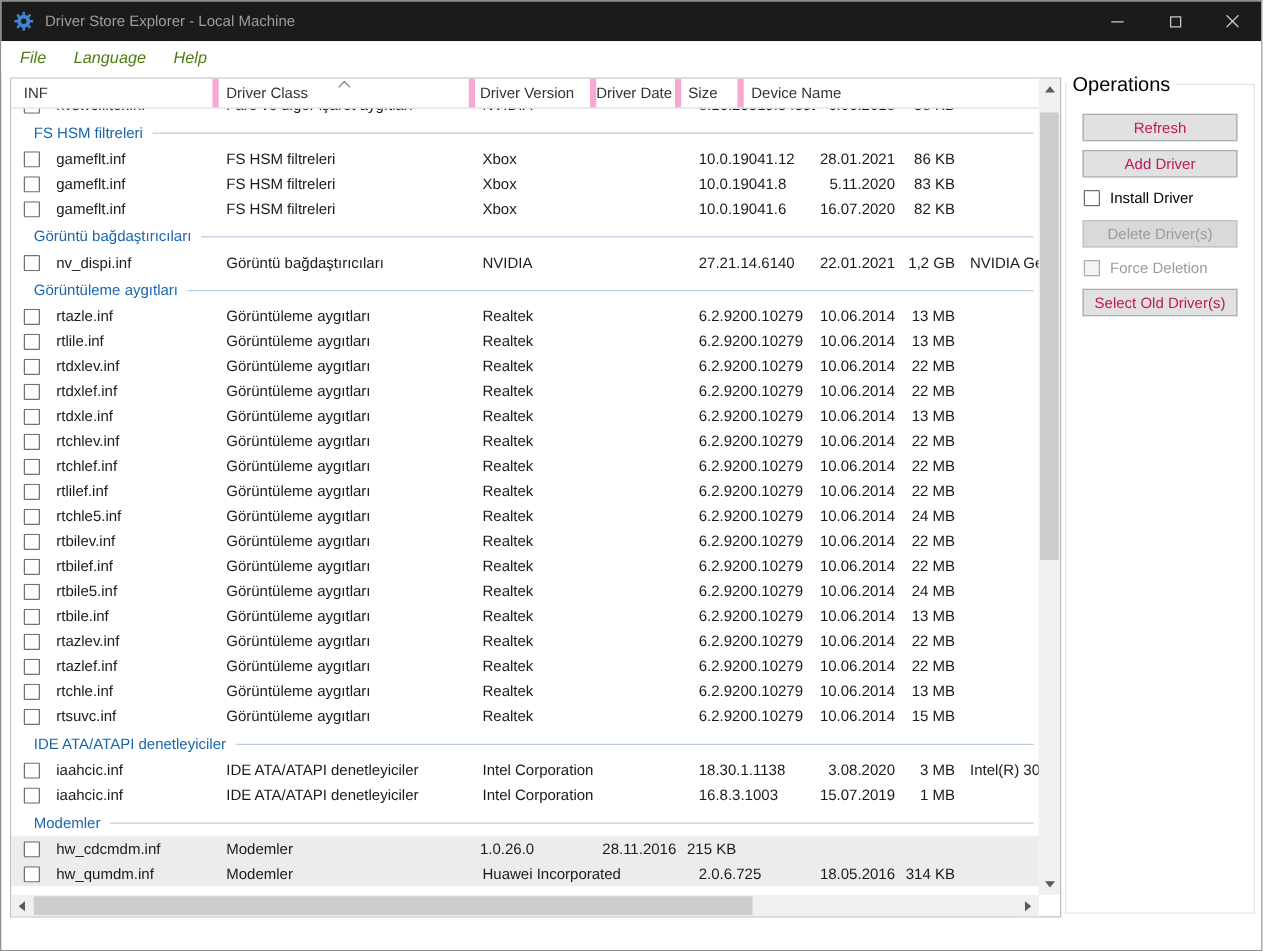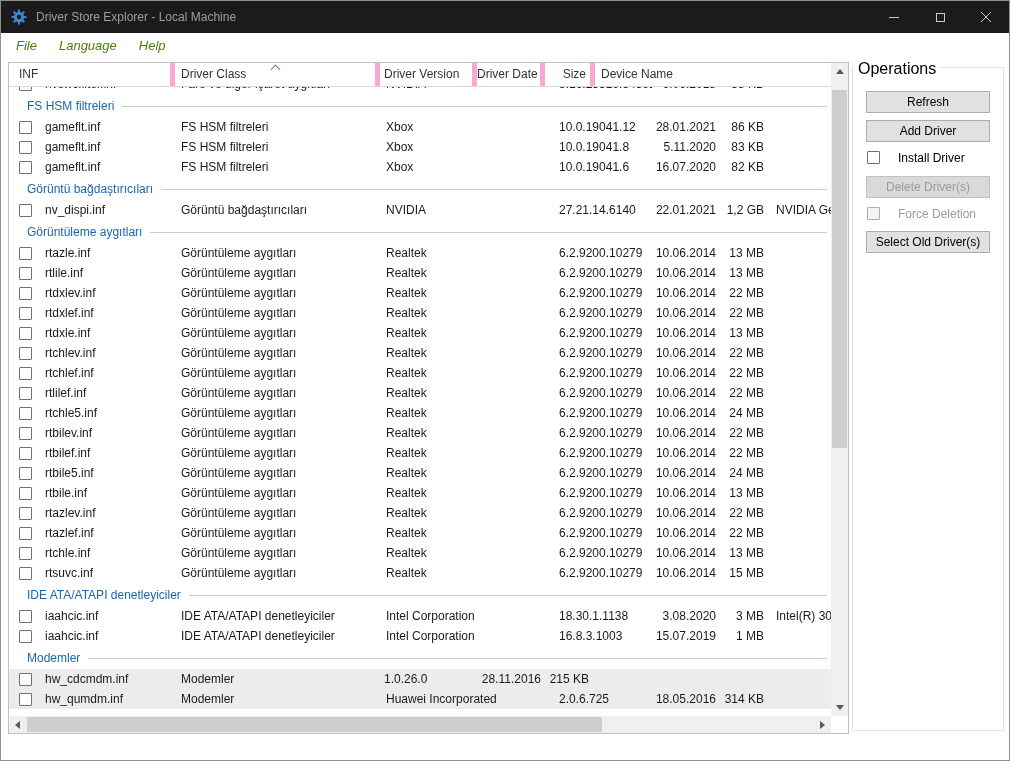--- a/index.html
+++ b/index.html
@@ -29,21 +29,21 @@
         border:1px solid #c0c0c0; background:#fff; }
   .lv-header { position:absolute; top:0; left:0; width:822px; height:24px; display:flex;
                background:#fff; border-bottom:1px solid #d9d9d9; }
   .hcell { flex:none; font-size:12px; color:#333; line-height:23px;
            border-right:5px solid #f9a8d4; overflow:hidden; white-space:nowrap; }
   .h-inf      { width:166px; padding-left:10px; }
   .h-class    { width:205px; padding-left:6px; }
   .h-provider { width:175px; padding-left:6px; }
   .h-version  { width:97px;  padding-left:4px; }
   .h-date     { width:68px;  text-align:left; padding-right:4px; }
-  .h-size     { width:50px;  text-align:right; padding-right:4px; }
+  .h-size     { width:50px;  text-align:right; padding-right:16px; }
   .h-device   { width:120px; padding-left:6px; border-right:none; }
   .sort-caret { position:absolute; top:3px; left:263px; width:7px; height:7px;
                 border-left:1px solid #777; border-top:1px solid #777;
                 transform:rotate(45deg); background:transparent; }
 
   .lv-body { position:absolute; top:24px; left:0; width:822px; height:628px; overflow:hidden; }
   .row { display:flex; height:20px; align-items:center; font-size:12px; color:#1a1a1a; background:#fff; }
   .row.partial { margin-top:-13px; }
   .row.shaded { background:var(--shaded-row-bg,#ececec); }
   .cell { flex:none; white-space:nowrap; overflow:hidden; line-height:20px; }
@@ -76,28 +76,28 @@
   .hscroll .left { left:0; top:0; } .hscroll .right { left:805px; top:0; }
   .hthumb { position:absolute; top:1px; left:18px; width:575px; height:15px; background:#cdcdcd; }
 
   
   .ops { position:absolute; left:851px; top:66px; width:152px; height:664px;
          border:1px solid #e3e3e3; background:#fff; }
   .ops-label { position:absolute; top:-8px; left:1px; background:#fff; padding:0 4px;
                font-size:16px; color:#000; }
   .btn { position:absolute; left:13px; width:124px; height:22px;
          background:var(--button-bg,#e1e1e1); border:1px solid #adadad;
-         font-size:12px; color:#000000; text-align:center; line-height:20px;
+         font-size:12px; color:#be185d; text-align:center; line-height:20px;
          font-family:"Liberation Sans", sans-serif; }
   .btn.disabled { background:#d9d9d9; border-color:#c2c2c2; color:var(--disabled-text,#9b9b9b); }
   #btn-refresh { top:23px; }
   #btn-add { top:52px; }
   #btn-delete { top:108px; }
   #btn-selectold { top:163px; }
-  .ops-check { position:absolute; left:14px; display:flex; align-items:flex-start; gap:18px;
+  .ops-check { position:absolute; left:14px; display:flex; align-items:center; gap:8px;
                font-size:12px; color:#000; }
   #chk-install { top:83px; }
   #chk-force { top:139px; }
   #chk-force .lbl { color:var(--disabled-text,#9b9b9b); }
 
   
   .statusbar { position:absolute; left:0; right:0; bottom:0; height:22px; background:#f0f0f0;
                border-top:1px solid #e2e2e2; display:flex; align-items:center; }
   .status-text { margin-left:9px; font-size:12px; color:#111; }
 </style>

